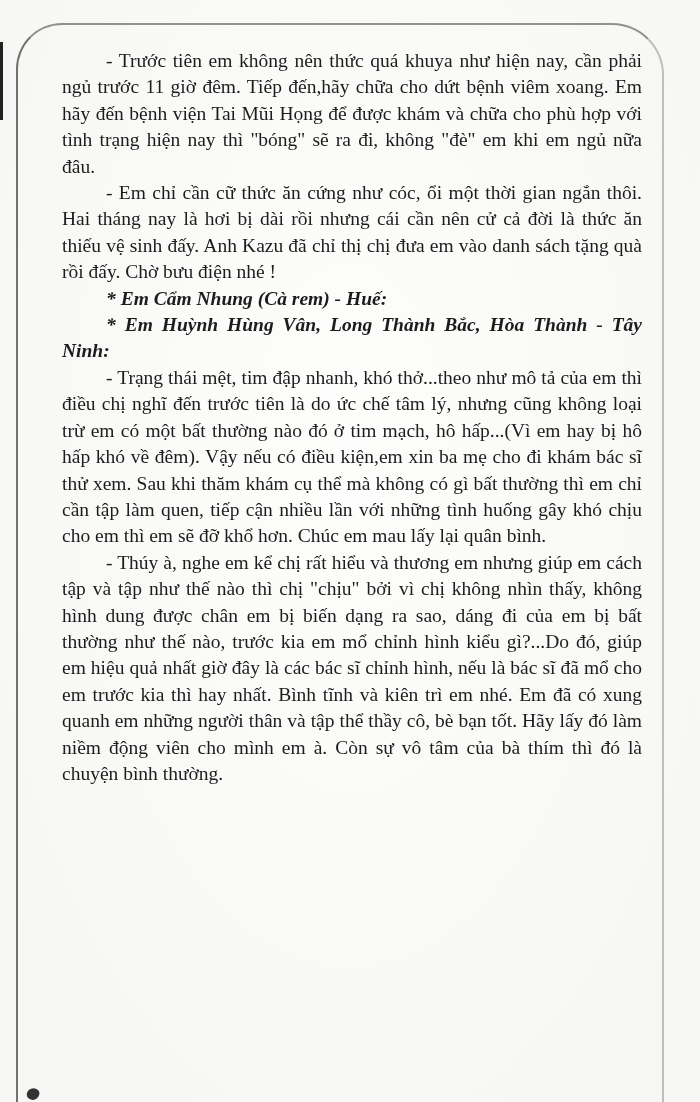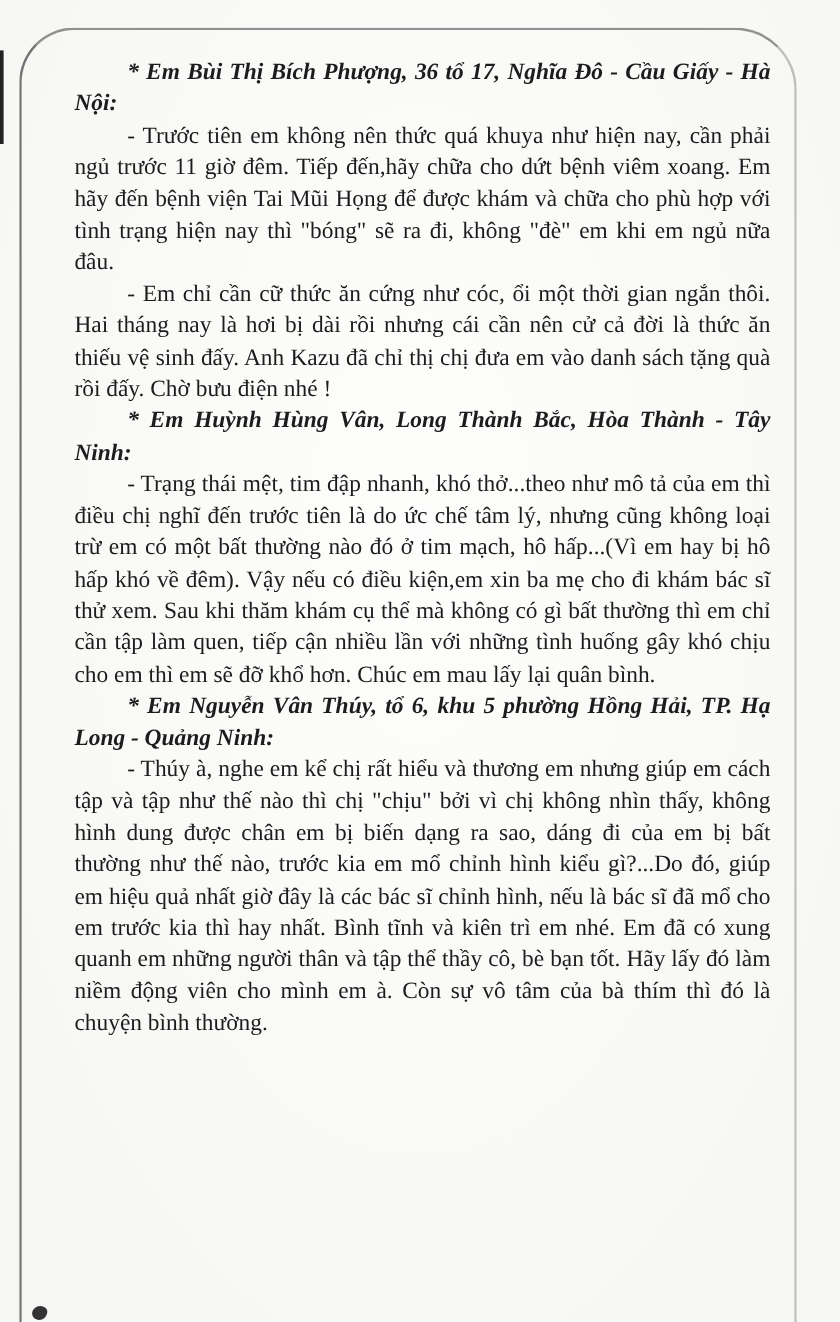--- a/index.html
+++ b/index.html
@@ -75,35 +75,34 @@
 <body>
 
 <div class="page">
   <div class="frame"></div>
   <div class="edge-mark-top"></div>
   <div class="edge-mark-bottom"></div>
 
   <div class="content">
 
     <section>
-      <p class="hdr">* Em Bùi Thị Bích Phượng, 36 tổ 17, Nghĩa Đô - Cầu Giấy - Hà Nội:</p>
       <p class="rep">- Trước tiên em không nên thức quá khuya như hiện nay, cần phải ngủ trước 11 giờ đêm. Tiếp đến,hãy chữa cho dứt bệnh viêm xoang. Em hãy đến bệnh viện Tai Mũi Họng để được khám và chữa cho phù hợp với tình trạng hiện nay thì "bóng" sẽ ra đi, không "đè" em khi em ngủ nữa đâu.</p>
     </section>
 
     <section>
       <p class="rep">- Em chỉ cần cữ thức ăn cứng như cóc, ổi một thời gian ngắn thôi. Hai tháng nay là hơi bị dài rồi nhưng cái cần nên cử cả đời là thức ăn thiếu vệ sinh đấy. Anh Kazu đã chỉ thị chị đưa em vào danh sách tặng quà rồi đấy. Chờ bưu điện nhé !</p>
     </section>
 
     <section>
+      <p class="hdr">* Em Cẩm Nhung (Cà rem) - Huế:</p>
     </section>
 
     <section>
       <p class="hdr">* Em Huỳnh Hùng Vân, Long Thành Bắc, Hòa Thành - Tây Ninh:</p>
       <p class="rep">- Trạng thái mệt, tim đập nhanh, khó thở...theo như mô tả của em thì điều chị nghĩ đến trước tiên là do ức chế tâm lý, nhưng cũng không loại trừ em có một bất thường nào đó ở tim mạch, hô hấp...(Vì em hay bị hô hấp khó về đêm). Vậy nếu có điều kiện,em xin ba mẹ cho đi khám bác sĩ thử xem. Sau khi thăm khám cụ thể mà không có gì bất thường thì em chỉ cần tập làm quen, tiếp cận nhiều lần với những tình huống gây khó chịu cho em thì em sẽ đỡ khổ hơn. Chúc em mau lấy lại quân bình.</p>
     </section>
 
     <section>
-      <p class="hdr">* Em Nguyễn Vân Thúy, tổ 6, khu 5 phường Hồng Hải, TP. Hạ Long - Quảng Ninh:</p>
       <p class="rep">- Thúy à, nghe em kể chị rất hiểu và thương em nhưng giúp em cách tập và tập như thế nào thì chị "chịu" bởi vì chị không nhìn thấy, không hình dung được chân em bị biến dạng ra sao, dáng đi của em bị bất thường như thế nào, trước kia em mổ chỉnh hình kiểu gì?...Do đó, giúp em hiệu quả nhất giờ đây là các bác sĩ chỉnh hình, nếu là bác sĩ đã mổ cho em trước kia thì hay nhất. Bình tĩnh và kiên trì em nhé. Em đã có xung quanh em những người thân và tập thể thầy cô, bè bạn tốt. Hãy lấy đó làm niềm động viên cho mình em à. Còn sự vô tâm của bà thím thì đó là chuyện bình thường.</p>
     </section>
 
   </div>
 </div>
 
 </body></html>

